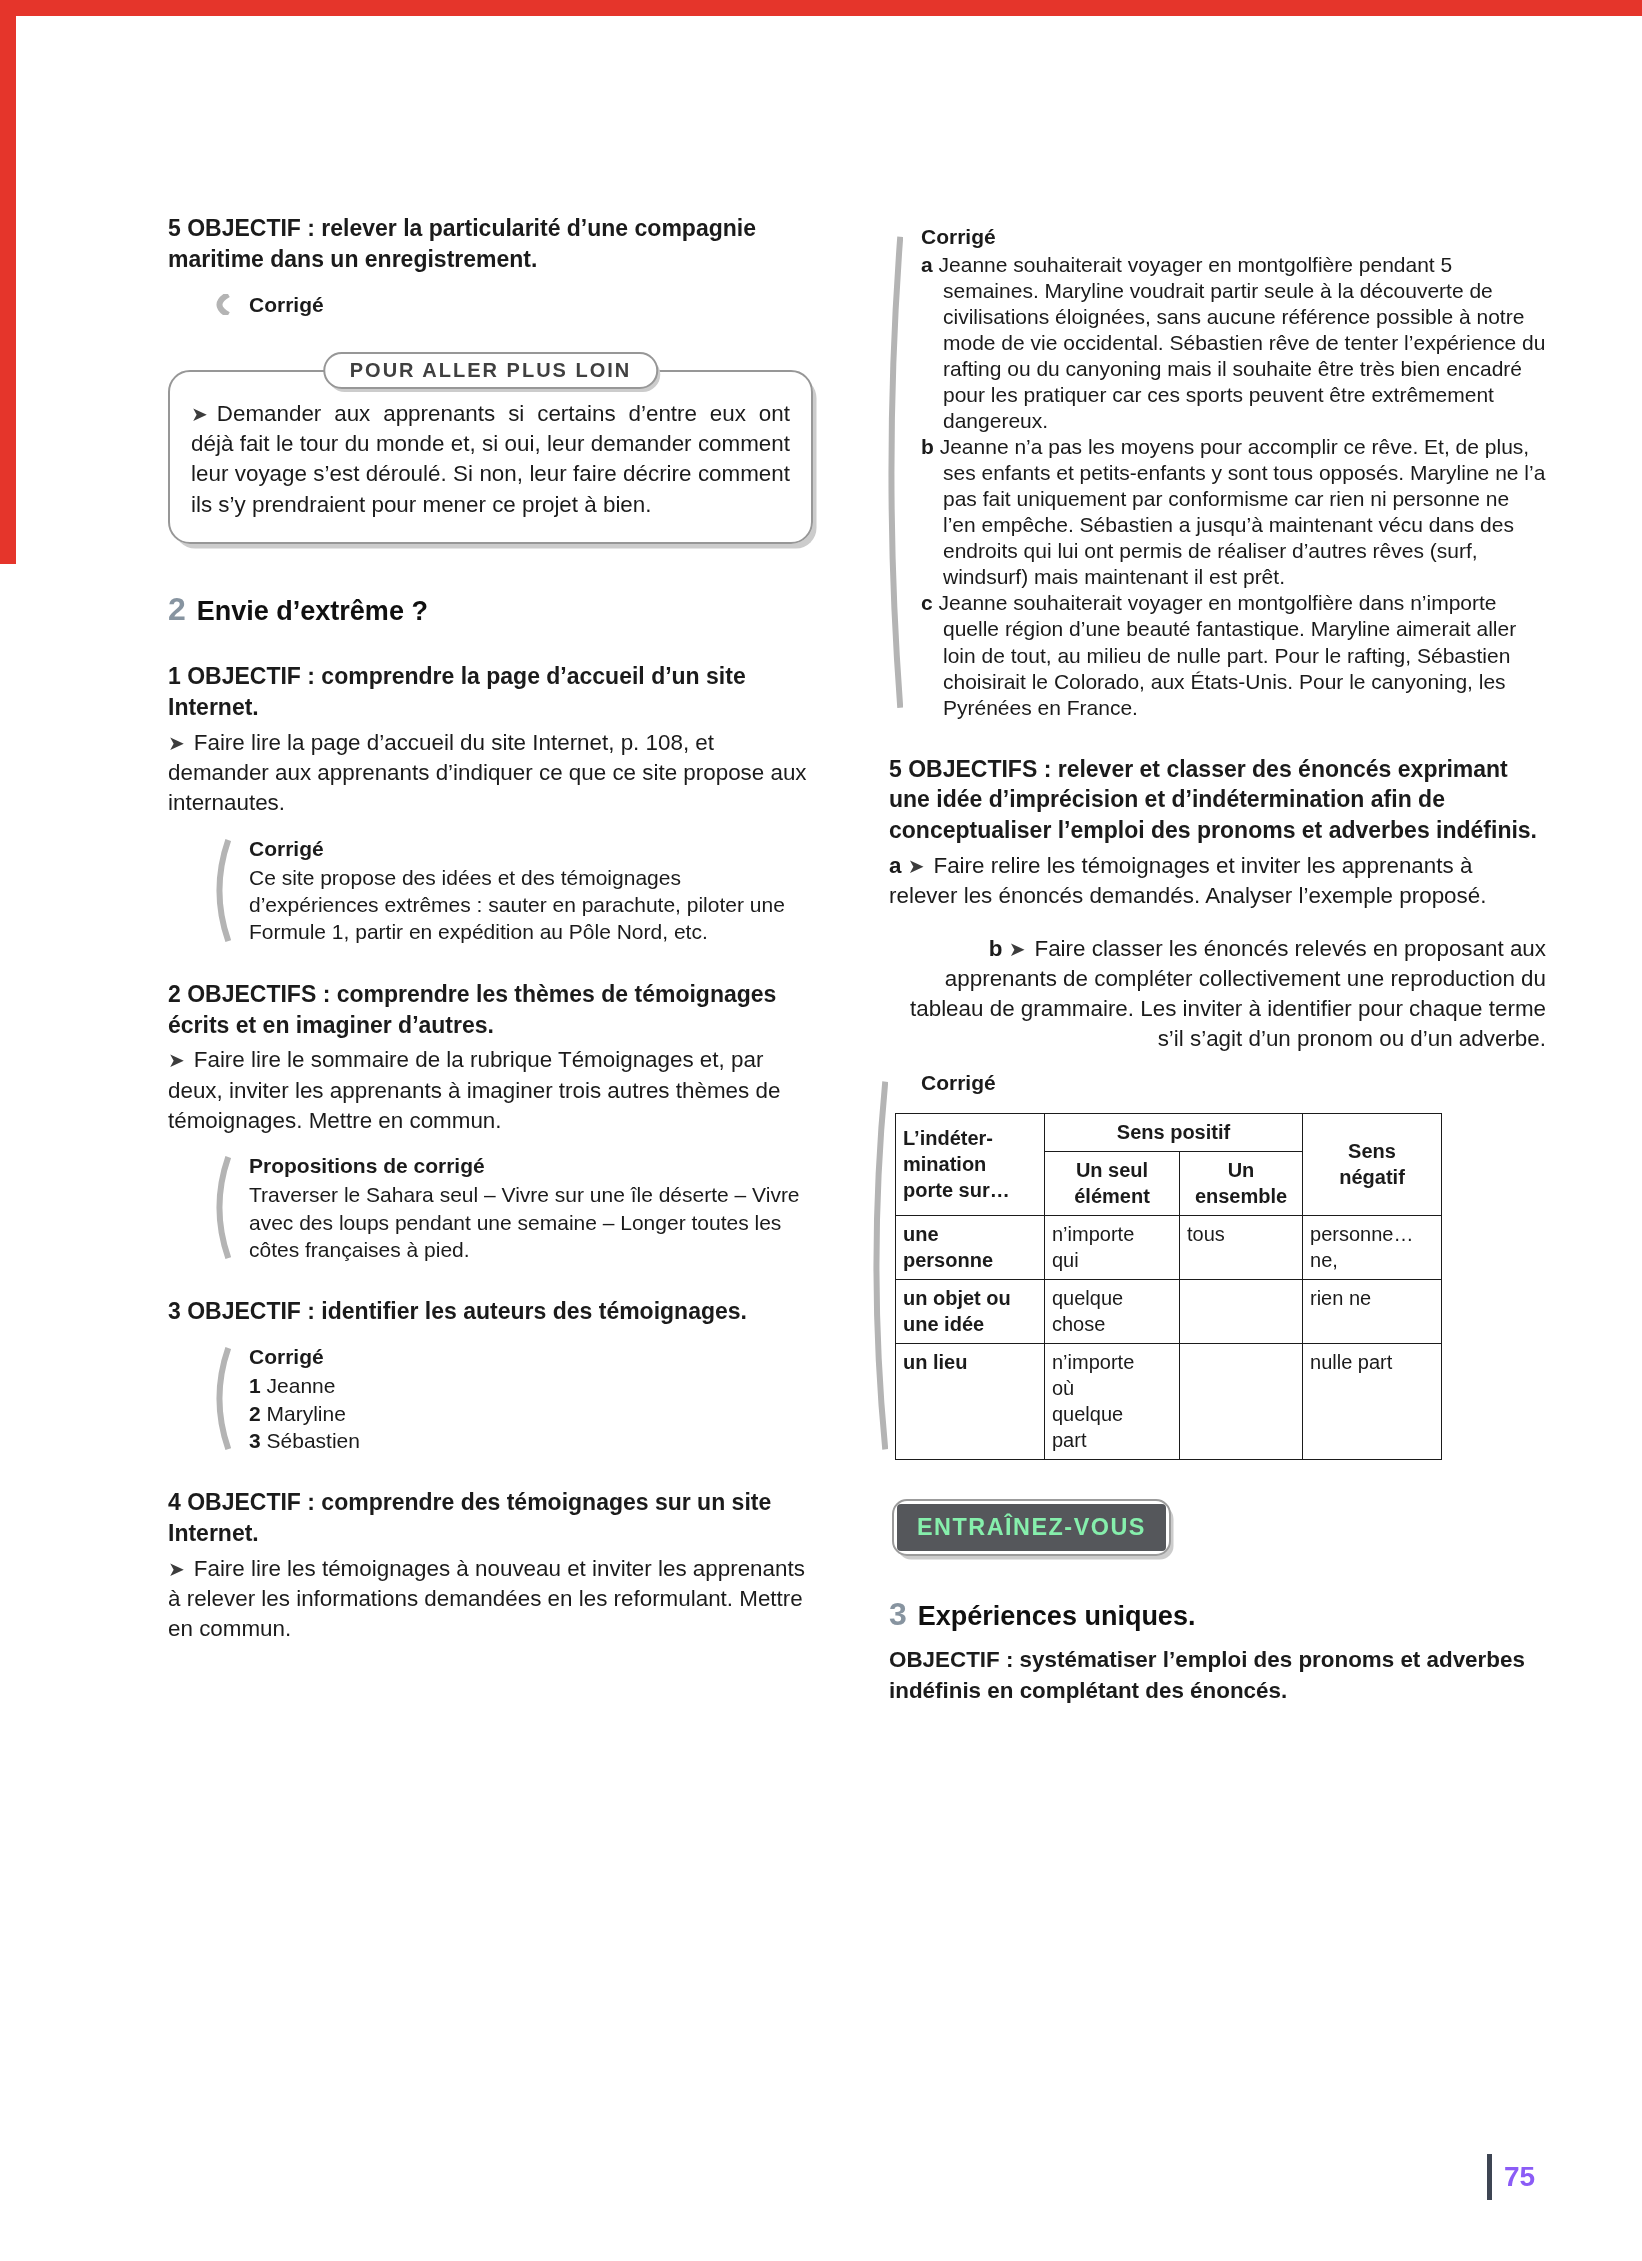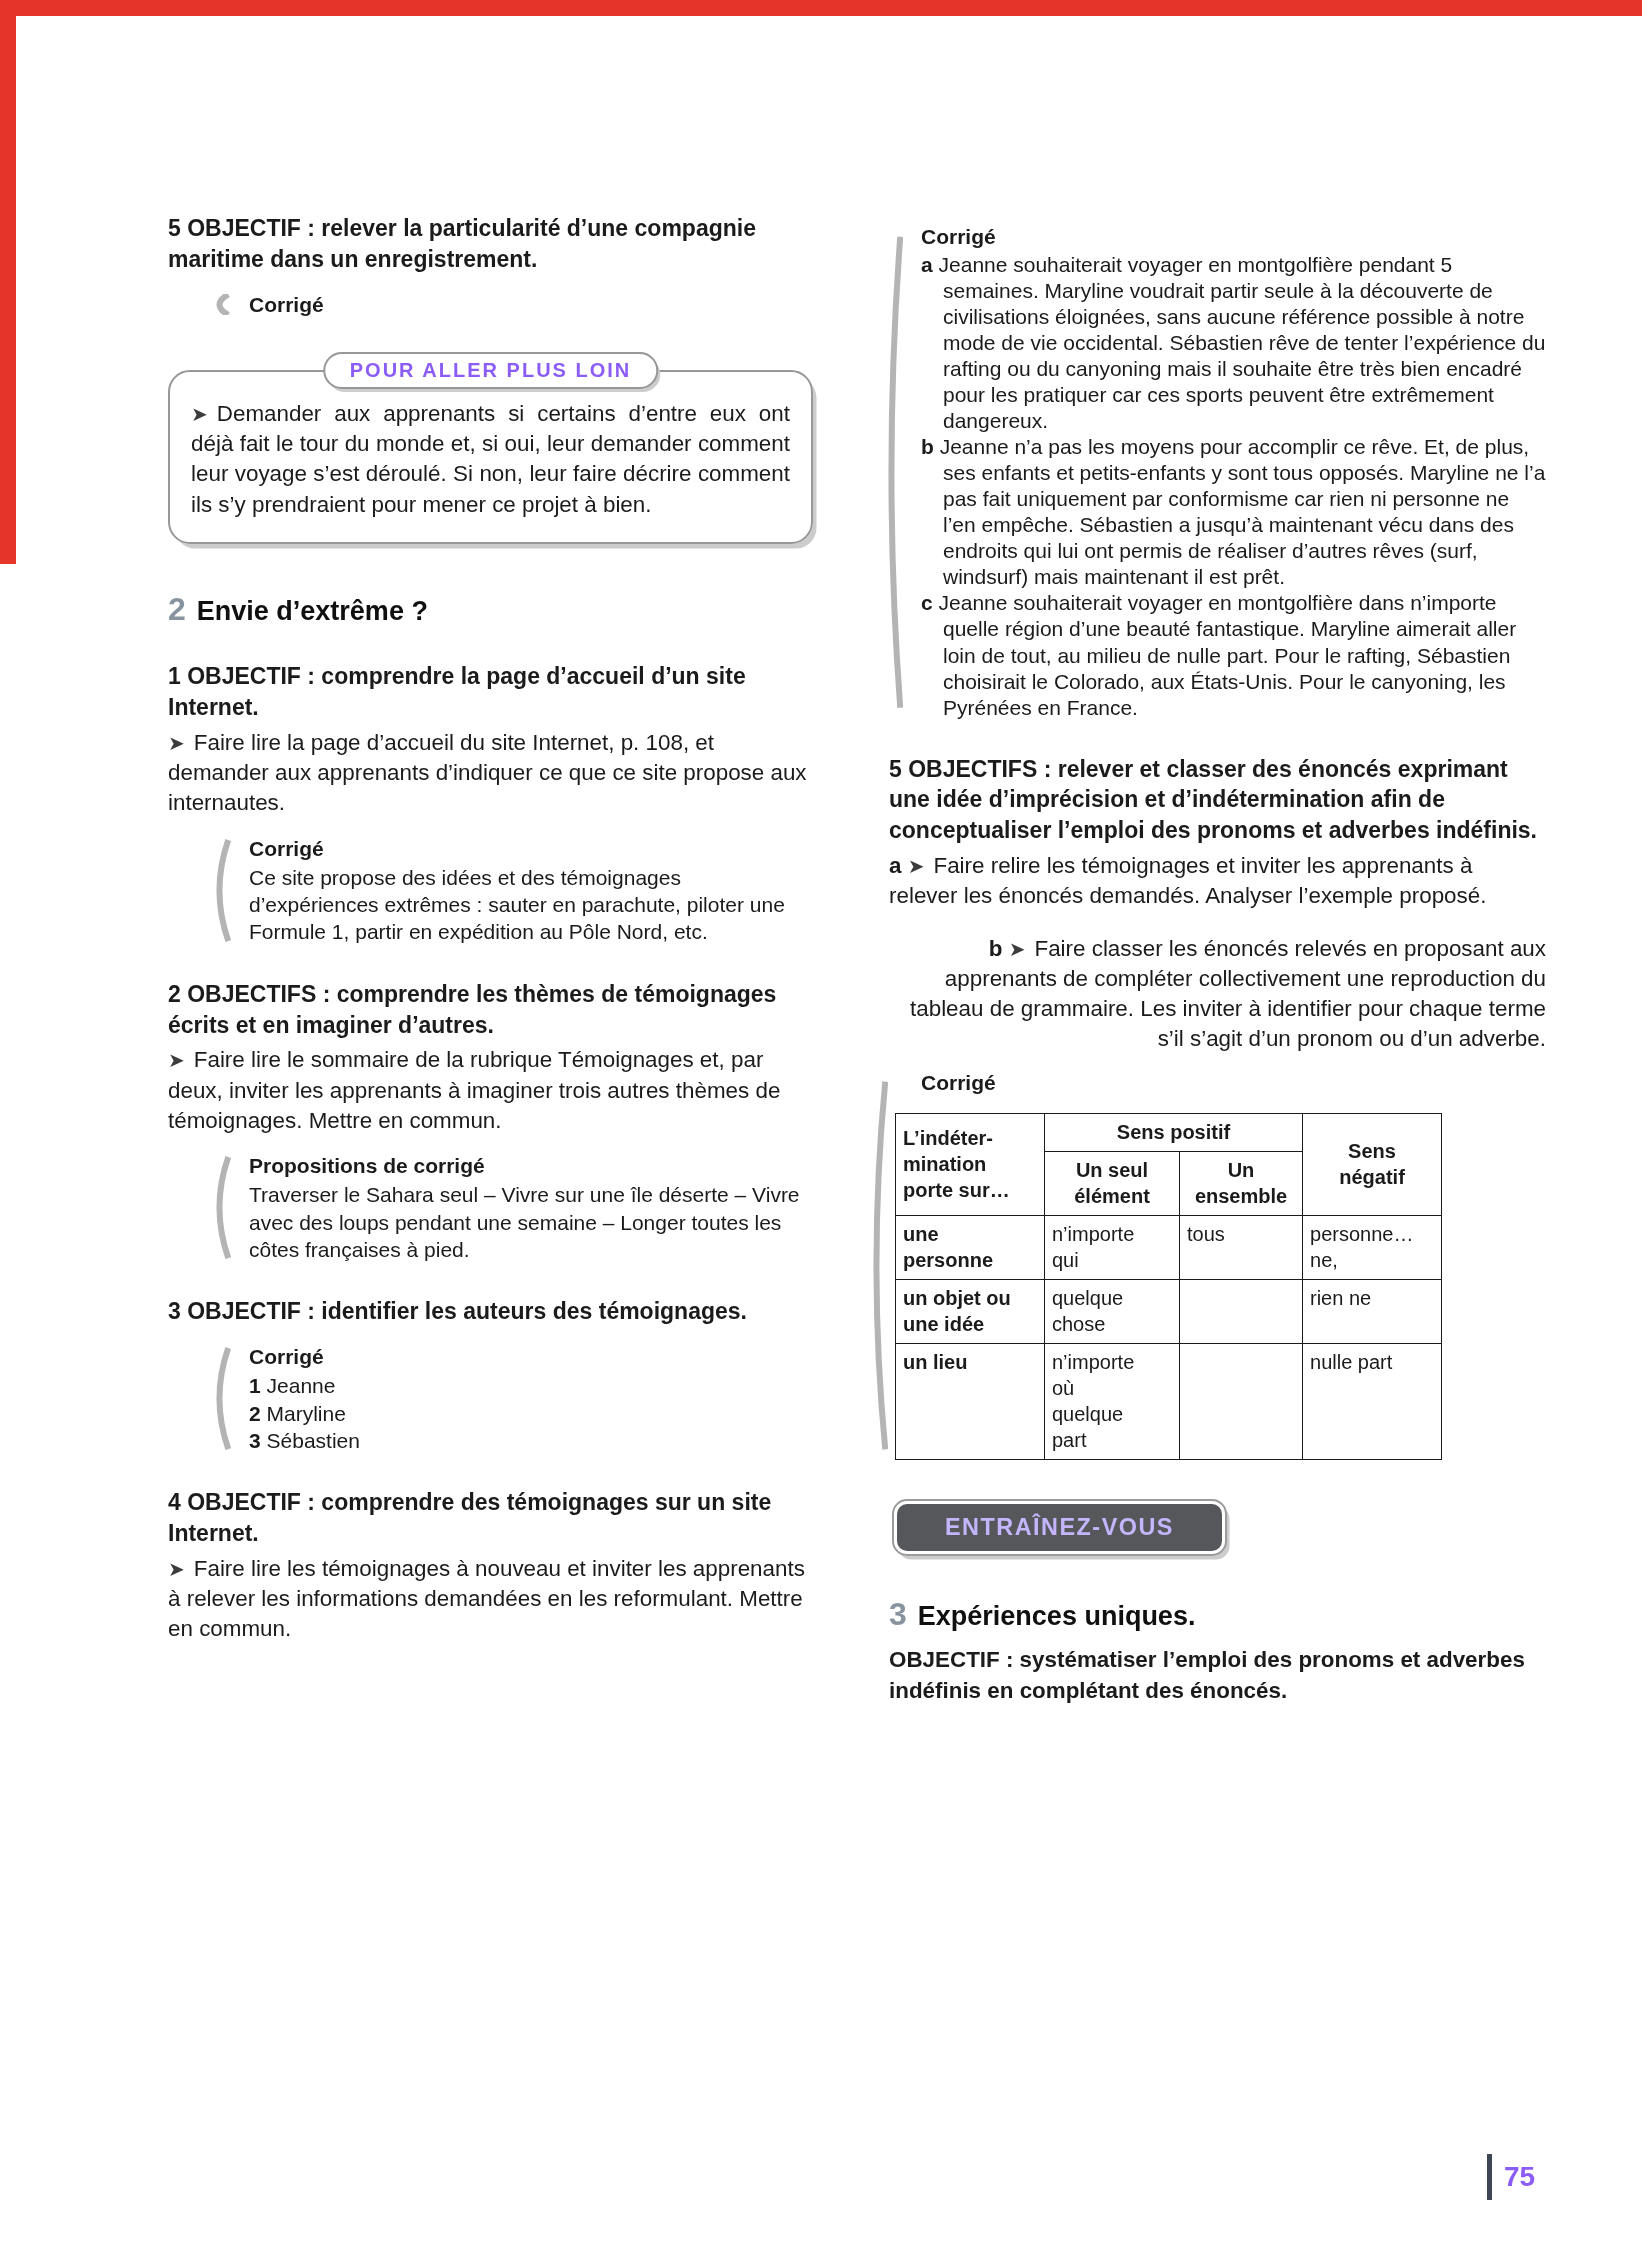--- a/index.html
+++ b/index.html
@@ -30,21 +30,21 @@
   .paren{position:absolute;left:-40px;top:3px;height:calc(100% - 6px);width:22px;}
   .corrige-title{font-weight:bold;margin-bottom:2px;font-size:21px;}
   .hang{padding-left:22px;text-indent:-22px;}
   .corrige-line{line-height:1.3;}
 
   
   .plusloin{position:relative;margin:52px 2px 47px 0;border:2px solid #979797;border-radius:22px;
             padding:27px 21px 22.4px;box-shadow:5px 6px 0 -1.5px #cccccc;}
   .plusloin-title{position:absolute;top:-20px;left:50%;transform:translateX(-50%);background:#ffffff;
             border:2px solid #979797;border-radius:20px;padding:5px 25px;font-size:20px;font-weight:bold;
-            letter-spacing:2px;color:#8b5cf6;white-space:nowrap;box-shadow:3px 4px 0 -1px #cccccc;}
+            letter-spacing:2px;color:#404040;white-space:nowrap;box-shadow:3px 4px 0 -1px #cccccc;}
   .plusloin .para{text-align:justify;margin-top:0;}
 
   
   .section-head{margin:40px 0 12px;display:flex;align-items:baseline;gap:11px;}
   .section-num{font-size:32px;font-weight:bold;color:#8794a0;}
   .section-title{font-size:27px;font-weight:bold;color:#101010;}
 
   
   .corrige-table-block{position:relative;margin:17px 0 0 6px;}
   .corrige-table-block .corrige-title{margin-left:26px;}
@@ -53,21 +53,21 @@
               font-size:20px;line-height:1.3;padding-left:16px;}
   .gram-table th,.gram-table td{border:1px solid #1b1b1b;padding:5px 7px 6px;vertical-align:top;
               text-align:left;white-space:pre-line;font-weight:normal;}
   .gram-table th{font-weight:bold;}
   .gram-table .center{text-align:center;vertical-align:middle;}
   .gram-table .rowhead{font-weight:bold;}
 
   
   .entrainez-wrap{display:inline-block;margin:39px 0 0 3px;border:2px solid #9b9b9b;border-radius:15px;
                   padding:3px;background:#ffffff;box-shadow:4px 5px 0 -1.5px #cccccc;}
-  .entrainez{background:#55575b;color:#c4b5fd;border-radius:10px;padding:10px 48px;
+  .entrainez{background:#55575b;color:#86efac;border-radius:4px;padding:10px 20px;
              font-size:23.4px;font-weight:bold;letter-spacing:1.5px;}
 
   .section3-objective{font-size:22.4px;font-weight:bold;line-height:1.36;margin-top:4px;}
 
   
   .pagenum{position:absolute;left:1487px;top:2154px;display:flex;align-items:center;}
   .pagebar{width:5px;height:46px;background:#3e4553;margin-right:12px;}
   .pagenum-text{font-size:28px;font-weight:bold;color:#8b5cf6;}
 </style>
 </head>

